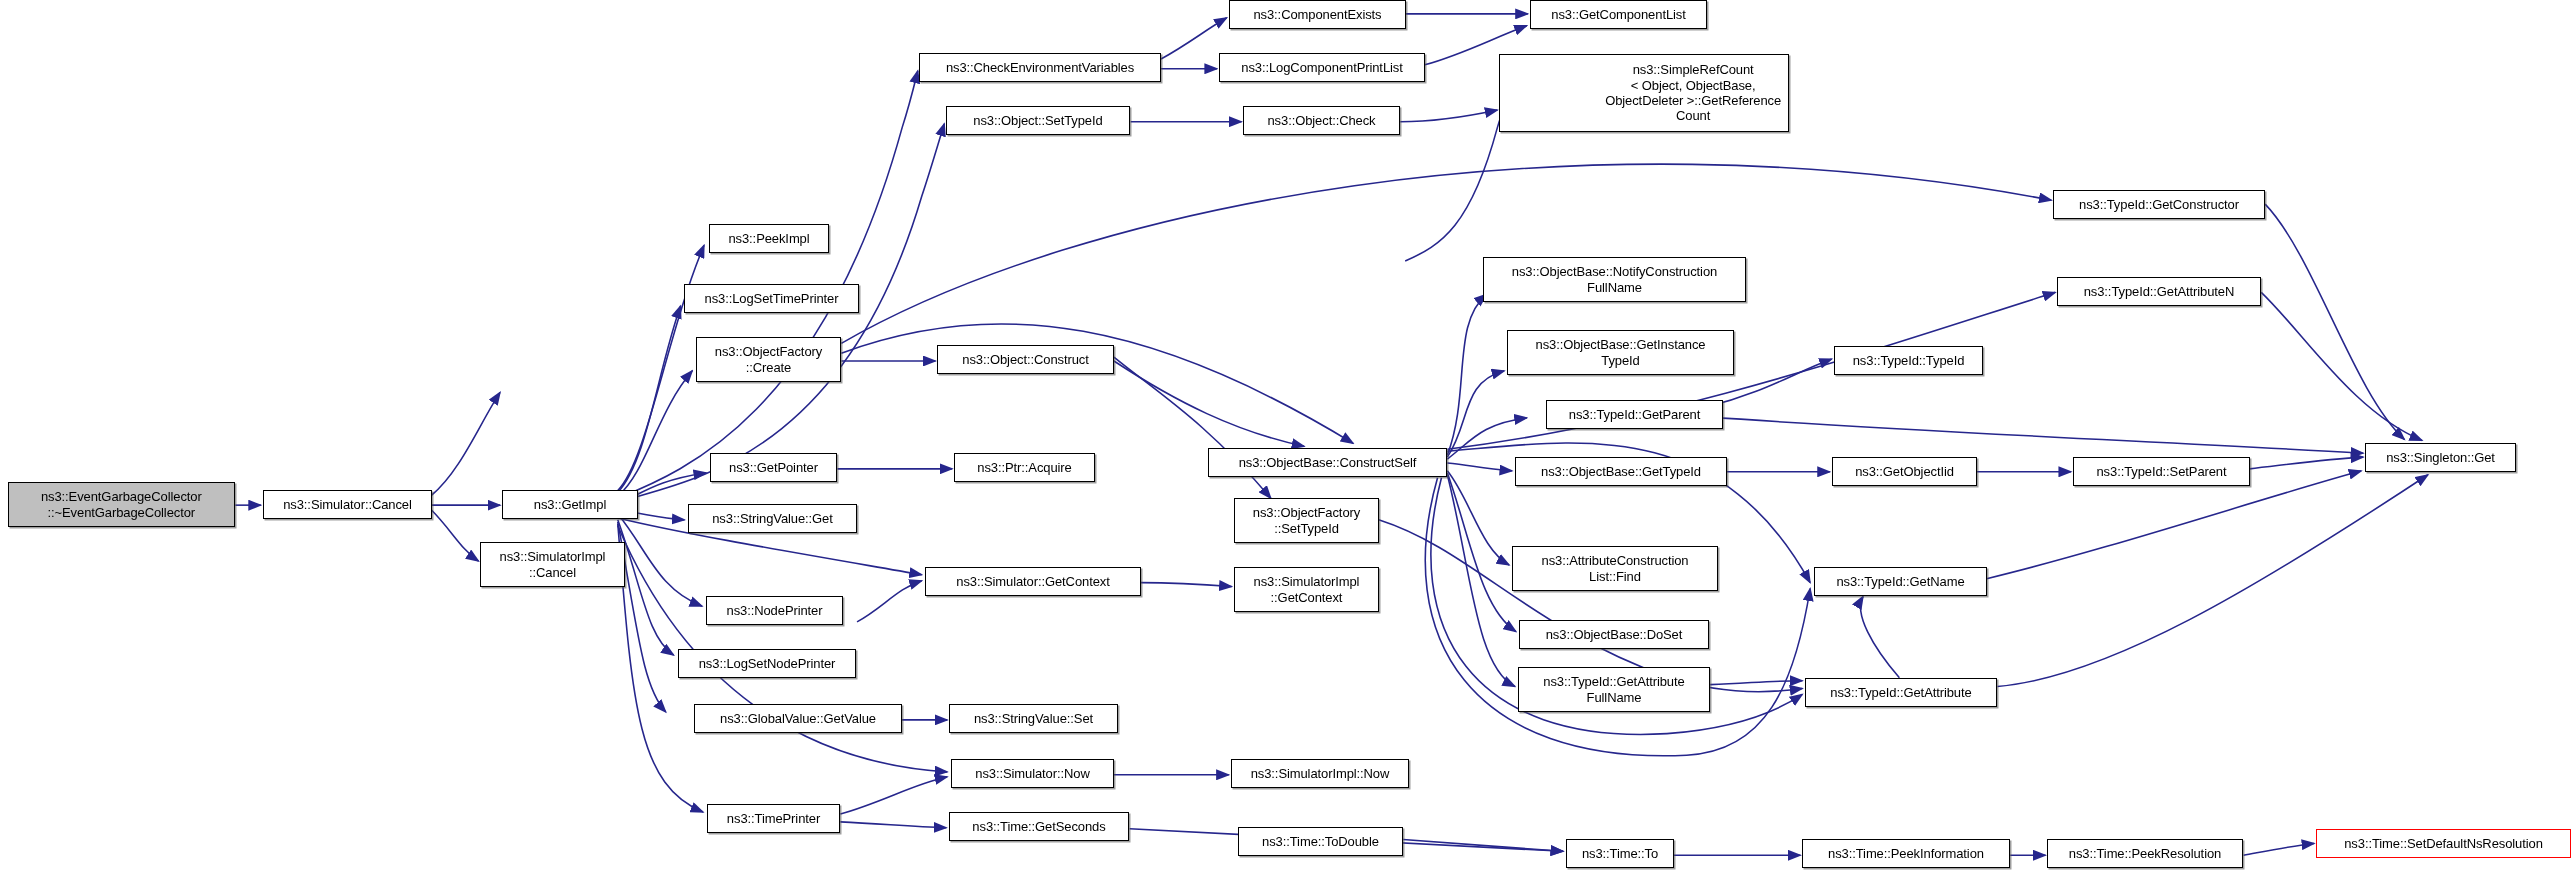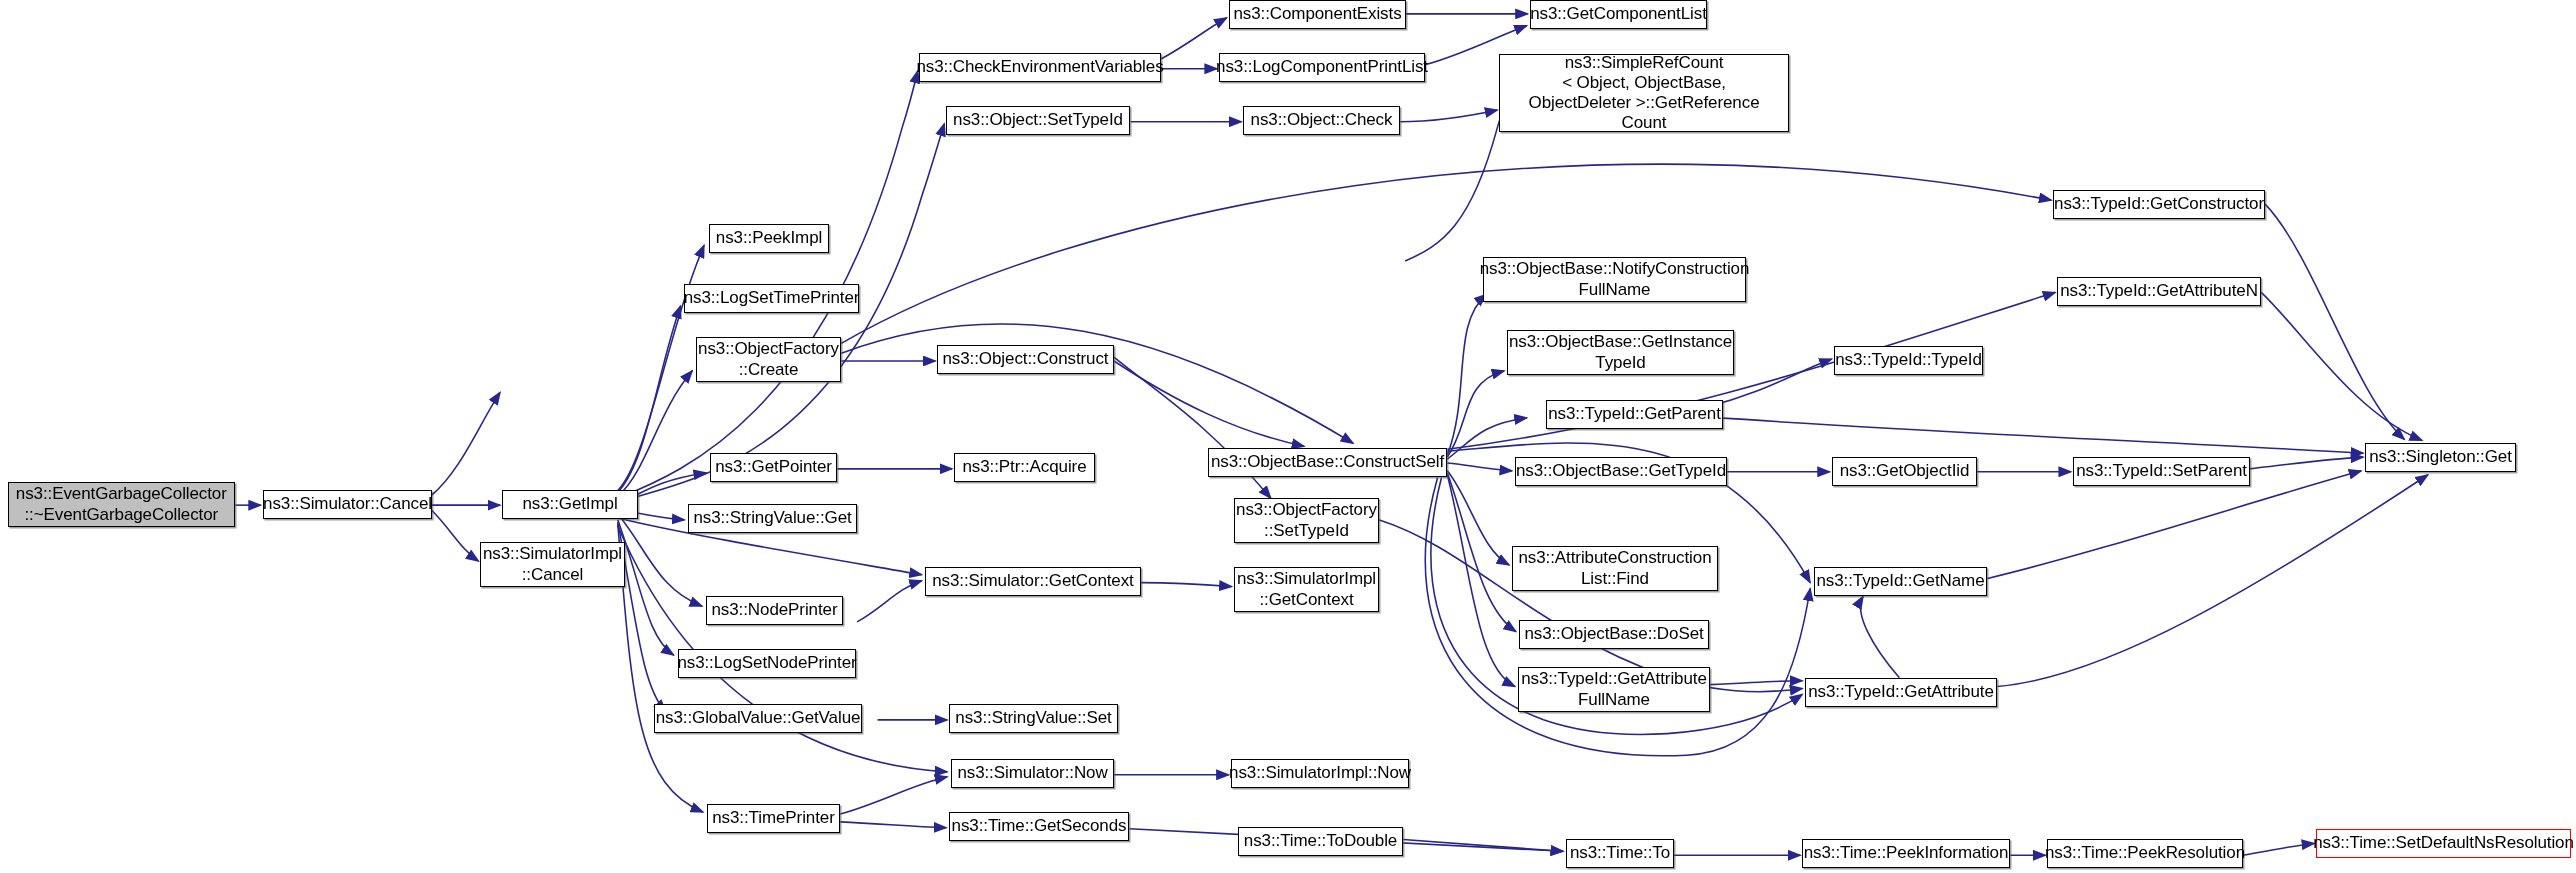--- a/index.html
+++ b/index.html
@@ -27,21 +27,21 @@
     position: absolute;
     box-sizing: border-box;
     background: #ffffff;
     border: 1px solid #000000;
     color: #000000;
     display: flex;
     align-items: center;
     justify-content: center;
     text-align: center;
     line-height: 1.18;
-    font-size: 17px;
+    font-size: 13px;
     letter-spacing: -0.1px;
     white-space: pre-line;
     box-shadow: 1.5px 1.5px 0 0 rgba(80,80,80,0.55);
     z-index: 2;
   }
   .node.root {
     background: #bfbfbf;
   }
   .node.danger {
     border: 1px solid #ff0000;
@@ -138,36 +138,36 @@
       <div class="node" style="left: 263px; top: 490px; width: 169px; height: 29px;"><span class="node-label">ns3::Simulator::Cancel</span></div>
       <div class="node" style="left: 502px; top: 490px; width: 136px; height: 29px;"><span class="node-label">ns3::GetImpl</span></div>
       <div class="node" style="left: 480px; top: 542px; width: 145px; height: 45px;"><span class="node-label">ns3::SimulatorImpl
 ::Cancel</span></div>
       <div class="node" style="left: 919px; top: 53px; width: 242px; height: 29px;"><span class="node-label">ns3::CheckEnvironmentVariables</span></div>
       <div class="node" style="left: 1229px; top: 0px; width: 177px; height: 29px;"><span class="node-label">ns3::ComponentExists</span></div>
       <div class="node" style="left: 1219px; top: 53px; width: 206px; height: 29px;"><span class="node-label">ns3::LogComponentPrintList</span></div>
       <div class="node" style="left: 1530px; top: 0px; width: 177px; height: 29px;"><span class="node-label">ns3::GetComponentList</span></div>
       <div class="node" style="left: 946px; top: 106px; width: 184px; height: 29px;"><span class="node-label">ns3::Object::SetTypeId</span></div>
       <div class="node" style="left: 1243px; top: 106px; width: 157px; height: 29px;"><span class="node-label">ns3::Object::Check</span></div>
-      <div class="node" style="left: 1499px; top: 54px; width: 290px; height: 78px;"><span class="node-label">ns3::SimpleRefCount
+      <div class="node" style="left: 1499px; top: 54px; width: 290px; height: 78px; justify-content: flex-end;"><span class="node-label">ns3::SimpleRefCount
 &lt; Object, ObjectBase,
  ObjectDeleter &gt;::GetReference
 Count</span></div>
       <div class="node" style="left: 709px; top: 224px; width: 120px; height: 29px;"><span class="node-label">ns3::PeekImpl</span></div>
       <div class="node" style="left: 684px; top: 284px; width: 175px; height: 29px;"><span class="node-label">ns3::LogSetTimePrinter</span></div>
       <div class="node" style="left: 696px; top: 337px; width: 145px; height: 45px;"><span class="node-label">ns3::ObjectFactory
 ::Create</span></div>
       <div class="node" style="left: 937px; top: 345px; width: 177px; height: 29px;"><span class="node-label">ns3::Object::Construct</span></div>
       <div class="node" style="left: 710px; top: 453px; width: 127px; height: 29px;"><span class="node-label">ns3::GetPointer</span></div>
       <div class="node" style="left: 954px; top: 453px; width: 141px; height: 29px;"><span class="node-label">ns3::Ptr::Acquire</span></div>
       <div class="node" style="left: 688px; top: 504px; width: 169px; height: 29px;"><span class="node-label">ns3::StringValue::Get</span></div>
       <div class="node" style="left: 706px; top: 596px; width: 137px; height: 29px;"><span class="node-label">ns3::NodePrinter</span></div>
       <div class="node" style="left: 925px; top: 567px; width: 216px; height: 29px;"><span class="node-label">ns3::Simulator::GetContext</span></div>
       <div class="node" style="left: 678px; top: 649px; width: 178px; height: 29px;"><span class="node-label">ns3::LogSetNodePrinter</span></div>
-      <div class="node" style="left: 654px; top: 704px; width: 208px; height: 29px;"><span class="node-label">ns3::GlobalValue::GetValue</span></div>
+      <div class="node" style="left: 694px; top: 704px; width: 208px; height: 29px;"><span class="node-label">ns3::GlobalValue::GetValue</span></div>
       <div class="node" style="left: 949px; top: 704px; width: 169px; height: 29px;"><span class="node-label">ns3::StringValue::Set</span></div>
       <div class="node" style="left: 707px; top: 804px; width: 133px; height: 29px;"><span class="node-label">ns3::TimePrinter</span></div>
       <div class="node" style="left: 951px; top: 759px; width: 163px; height: 29px;"><span class="node-label">ns3::Simulator::Now</span></div>
       <div class="node" style="left: 949px; top: 812px; width: 180px; height: 29px;"><span class="node-label">ns3::Time::GetSeconds</span></div>
       <div class="node" style="left: 1234px; top: 567px; width: 145px; height: 45px;"><span class="node-label">ns3::SimulatorImpl
 ::GetContext</span></div>
       <div class="node" style="left: 1231px; top: 759px; width: 178px; height: 29px;"><span class="node-label">ns3::SimulatorImpl::Now</span></div>
       <div class="node" style="left: 1238px; top: 827px; width: 165px; height: 29px;"><span class="node-label">ns3::Time::ToDouble</span></div>
       <div class="node" style="left: 1566px; top: 839px; width: 108px; height: 29px;"><span class="node-label">ns3::Time::To</span></div>
       <div class="node" style="left: 1802px; top: 839px; width: 208px; height: 29px;"><span class="node-label">ns3::Time::PeekInformation</span></div>

